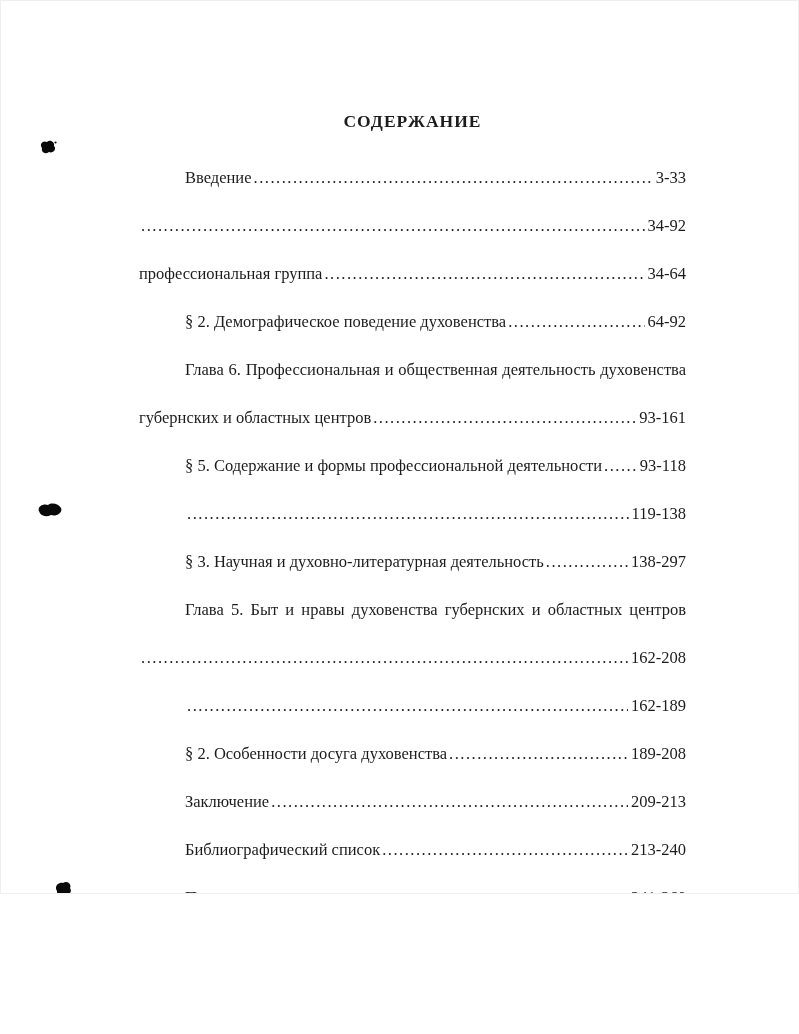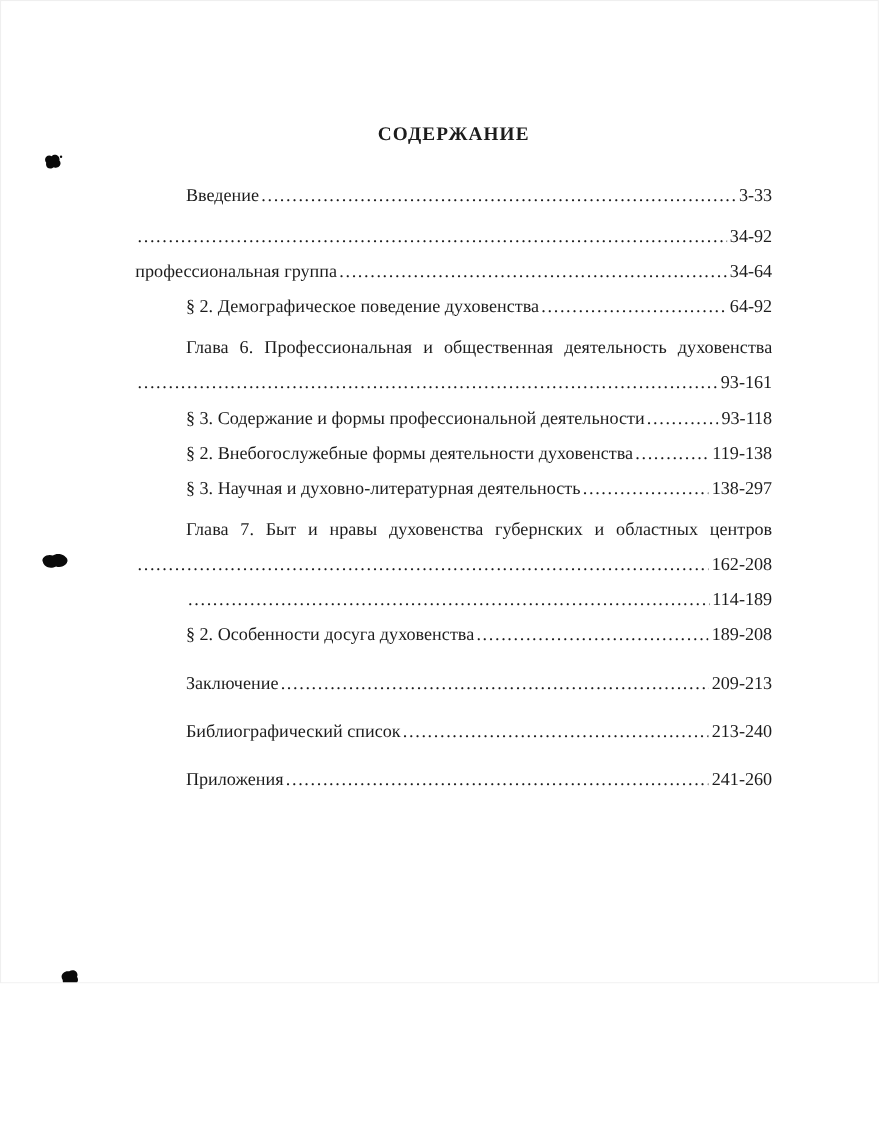--- a/index.html
+++ b/index.html
@@ -27,21 +27,21 @@
     margin: 0 0 25px 0;
     line-height: 32px;
   }
   .toc {
     font-size: 16.5px;
     line-height: 32px;
   }
   .entry { margin: 0; }
   .entry.chapter { margin-top: 5px; }
   .entry.back { margin-top: 12px; }
-  .line { margin: 0; }
+  .line { margin: 16px; }
   .line.full {
     text-align: justify;
     text-align-last: justify;
     white-space: nowrap;
     overflow: hidden;
   }
   .line.full.first { text-indent: 46px; }
   .line.last {
     display: flex;
     align-items: stretch;
@@ -123,56 +123,56 @@
       <div class="entry section">
         <div class="line last first">
           <span class="t">§ 2. Демографическое поведение духовенства</span>
           <span class="dots">........................................................................................................................................................................................................</span>
           <span class="page">64-92</span>
         </div>
       </div>
       <div class="entry chapter">
         <div class="line full first">Глава 6. Профессиональная и общественная деятельность духовенства</div>
         <div class="line last">
+          <span class="t">губернских и областных центров</span>
           <span class="dots">........................................................................................................................................................................................................</span>
           <span class="page">93-161</span>
         </div>
       </div>
       <div class="entry section">
         <div class="line last first">
-          <span class="t">§ 3. Содержание и формы профессиональной деятельности</span>
+          <span class="t">§ 5. Содержание и формы профессиональной деятельности</span>
           <span class="dots">........................................................................................................................................................................................................</span>
           <span class="page">93-118</span>
         </div>
       </div>
       <div class="entry section">
         <div class="line last first">
-          <span class="t">§ 2. Внебогослужебные формы деятельности духовенства</span>
           <span class="dots">........................................................................................................................................................................................................</span>
           <span class="page">119-138</span>
         </div>
       </div>
       <div class="entry section">
         <div class="line last first">
           <span class="t">§ 3. Научная и духовно-литературная деятельность</span>
           <span class="dots">........................................................................................................................................................................................................</span>
           <span class="page">138-297</span>
         </div>
       </div>
       <div class="entry chapter">
-        <div class="line full first">Глава 7. Быт и нравы духовенства губернских и областных центров</div>
+        <div class="line full first">Глава 5. Быт и нравы духовенства губернских и областных центров</div>
         <div class="line last">
           <span class="dots">........................................................................................................................................................................................................</span>
           <span class="page">162-208</span>
         </div>
       </div>
       <div class="entry section">
         <div class="line last first">
           <span class="dots">........................................................................................................................................................................................................</span>
-          <span class="page">114-189</span>
+          <span class="page">162-189</span>
         </div>
       </div>
       <div class="entry section">
         <div class="line last first">
           <span class="t">§ 2. Особенности досуга духовенства</span>
           <span class="dots">........................................................................................................................................................................................................</span>
           <span class="page">189-208</span>
         </div>
       </div>
       <div class="entry back">

